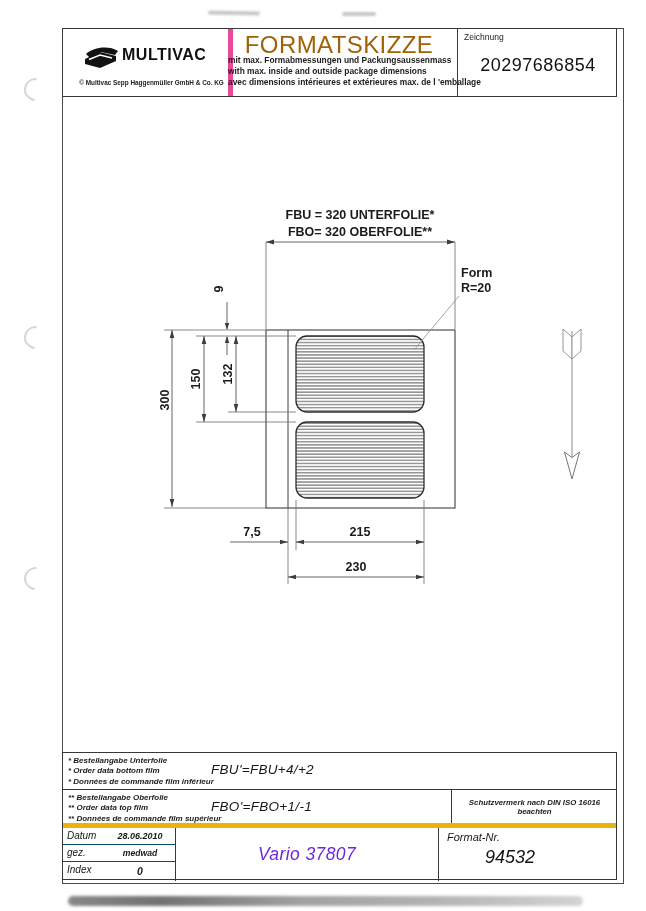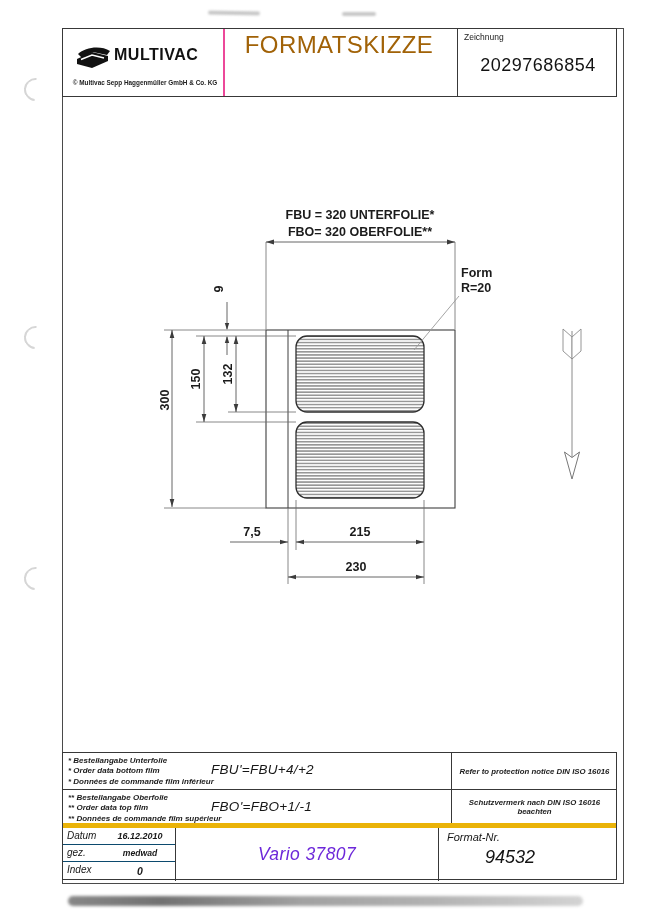--- a/index.html
+++ b/index.html
@@ -10,21 +10,21 @@
   .abs{position:absolute;}
   
   .page-frame{left:62px;top:28px;width:560px;height:854px;border:1px solid #4a4a4a;}
   
   .hole{width:19px;height:19px;border-radius:50%;
     border:2px solid #c9c9c9;border-bottom-color:transparent;border-right-color:transparent;
     transform:rotate(-40deg);opacity:.75;}
   
   .header-box{left:62px;top:28px;width:555px;height:69px;border:1px solid #383838;box-sizing:border-box;background:#fff;}
   .cell{position:absolute;top:0;height:100%;box-sizing:border-box;}
-  .logo-cell{left:4px;width:158px;border-right:2px solid #ec4899;}
+  .logo-cell{left:12px;width:158px;border-right:5px solid #ec4899;}
   .title-cell{left:158px;width:237px;border-right:1px solid #383838;}
   .zeich-cell{left:395px;width:160px;}
   .brand{position:absolute;left:47px;top:17px;font-size:16px;font-weight:bold;letter-spacing:.5px;color:#111;}
   .copyright{position:absolute;left:0;top:50px;width:100%;text-align:center;font-size:6.4px;font-weight:bold;color:#222;}
   .doc-title{position:absolute;left:0;top:2px;width:100%;text-align:center;font-size:24px;letter-spacing:.4px;color:#a16207;}
   .subtitles{position:absolute;left:7px;top:26px;font-size:8.4px;font-weight:bold;line-height:11px;color:#1c1c1c;white-space:nowrap;}
   .zeich-label{position:absolute;left:6px;top:3px;font-size:8.5px;color:#222;}
   .zeich-value{position:absolute;left:0;top:26px;width:100%;text-align:center;font-size:18px;letter-spacing:.5px;color:#131313;}
   
   .footer-box{left:62px;top:752px;width:555px;height:128px;border:1px solid #383838;box-sizing:border-box;background:#fff;font-size:8px;font-style:italic;}
@@ -70,20 +70,25 @@
     <svg class="abs" style="left:8px;top:14px;" width="38" height="28" viewBox="0 0 38 28">
       <path d="M3,11 C10,4 26,2 35,8 L32,12 L18,9 L7,15 Z" fill="#121212"></path>
       <path d="M2,16 L17,9 L33,13 L33,18 L17,25 L2,21 Z" fill="#121212"></path>
       <path d="M6,16.5 L17,12 L29,15" stroke="#fff" stroke-width="1.4" fill="none"></path>
     </svg>
     <div class="brand">MULTIVAC</div>
     <div class="copyright">© Multivac Sepp Haggenmüller GmbH &amp; Co. KG</div>
   </div>
   <div class="cell title-cell">
     <div class="doc-title">FORMATSKIZZE</div>
+    <div class="subtitles">
+      <div>mit max. Formabmessungen und Packungsaussenmass</div>
+      <div>with max. inside and outside package dimensions</div>
+      <div>avec dimensions intérieures et extérieures max. de l 'emballage</div>
+    </div>
   </div>
   <div class="cell zeich-cell">
     <div class="zeich-label">Zeichnung</div>
     <div class="zeich-value">20297686854</div>
   </div>
 </div>
 
 <svg class="abs" style="left:0;top:0;" width="646" height="911" viewBox="0 0 646 911">
   <defs>
     <pattern id="hatch" width="5" height="3.1" patternUnits="userSpaceOnUse">
@@ -165,36 +170,35 @@
 </svg>
 
 <div class="abs footer-box">
   <div class="f-row1">
     <div class="notes">
       <div>* Bestellangabe Unterfolie</div>
       <div>* Order data bottom film</div>
       <div>* Données de commande film inférieur</div>
     </div>
     <div class="formula">FBU'=FBU+4/+2</div>
-    <div class="notice">Refer to protection notice DIN ISO 16016</div>
   </div>
   <div class="f-row2">
     <div class="notes">
       <div>** Bestellangabe Oberfolie</div>
       <div>** Order data top film</div>
       <div>** Données de commande film supérieur</div>
     </div>
     <div class="formula">FBO'=FBO+1/-1</div>
     <div class="notice">Schutzvermerk nach DIN ISO 16016 beachten</div>
   </div>
   <div class="f-row3">
     <div class="tb-subtable">
       <div class="tb-srow" style="top:0;">
         <span class="tb-label">Datum</span>
-        <span class="tb-value" style="font-size:9px;">16.12.2010</span>
+        <span class="tb-value" style="font-size:9px;">28.06.2010</span>
       </div>
       <div class="tb-srow" style="top:17px;">
         <span class="tb-label">gez.</span>
         <span class="tb-value">medwad</span>
       </div>
       <div class="tb-srow last" style="top:34px;height:19px;">
         <span class="tb-label">Index</span>
         <span class="tb-value" style="font-size:10.5px;">0</span>
       </div>
     </div>

